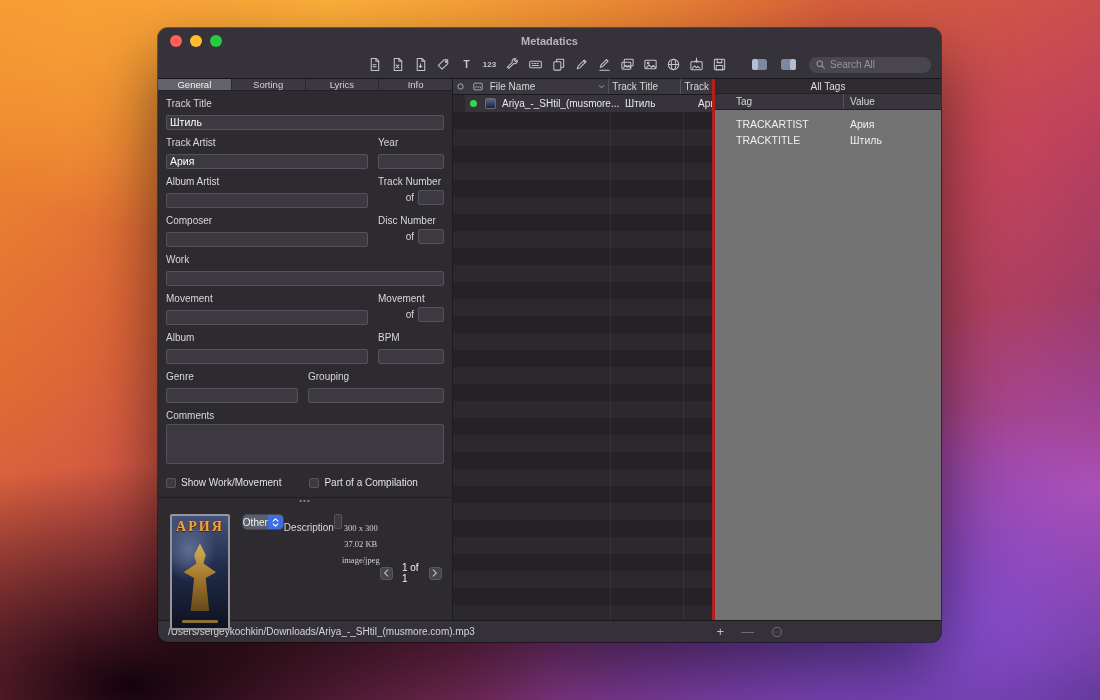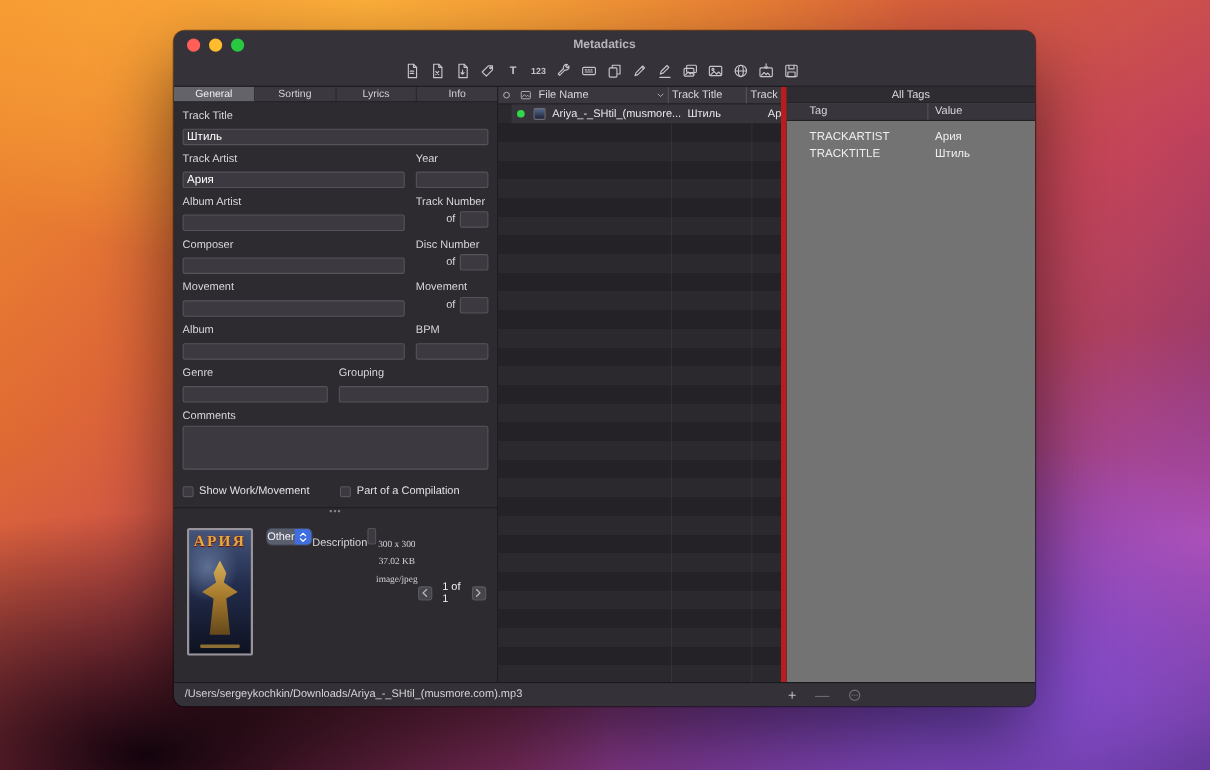--- a/index.html
+++ b/index.html
@@ -33,21 +33,21 @@
   .tb-btn svg { stroke:#c7c5cb; fill:none; stroke-width:1.1; stroke-linecap:round; stroke-linejoin:round; }
   .tb-text { font-size:10px; font-weight:700; color:#c7c5cb; }
   .tb-right { margin-left:auto; display:flex; align-items:center; gap:10px; }
   .toggles { display:flex; gap:8px; }
   .search { width:122px; height:16px; background:rgba(255,255,255,.10); border-radius:8px; display:flex; align-items:center; padding:0 6px; gap:4px; }
   .search input { flex:1; min-width:0; background:transparent; border:none; outline:none; color:#e8e7ea; font-size:10px; font-family:"Liberation Sans", sans-serif; }
   .search input::placeholder { color:#96949b; }
   
   .content { flex:1; min-height:0; display:flex; }
   .editor { width:295px; background:#2d2b30; border-right:1px solid #1b1a1e; display:flex; flex-direction:column; }
-  .filepanel { width:262px; border-right:5px solid #b91c1c; position:relative; background:#252329; display:flex; flex-direction:column; }
+  .filepanel { width:262px; border-right:3px solid #b91c1c; position:relative; background:#252329; display:flex; flex-direction:column; }
   .tagspanel { flex:1; background:#737373; display:flex; flex-direction:column; }
   
   .tabs { display:flex; height:14px; background:#3b393f; border-bottom:1px solid #222026; }
   .tab { flex:1; font-size:9.5px; color:#d2d0d6; display:flex; align-items:center; justify-content:center; border-right:1px solid #2a282c; }
   .tab:last-child { border-right:none; }
   .tab.active { background:#65636a; color:#f2f1f4; }
   .fields { padding:7px 8px 0 8px; }
   .f-label { display:block; font-size:10px; color:#d8d7db; margin-bottom:3px; }
   .f-input { width:100%; height:15px; background:#3c3a40; border:1px solid #55535a; border-radius:2px; color:#fff; font-size:10.5px; padding:0 3px; font-family:"Liberation Sans", sans-serif; outline:none; }
   .f-row { margin-bottom:7px; }
@@ -226,20 +226,43 @@
               </svg>
             </button>
           <button class="tb-btn">
               <svg width="15" height="15" viewBox="0 0 16 16">
                 <rect x="2.5" y="2.5" width="11" height="11" rx="1"></rect>
                 <path d="M5.5 2.5v3.5h5V2.5"></path>
                 <rect x="4.5" y="9" width="7" height="4.5"></rect>
               </svg>
             </button>
         </div>
+        <div class="tb-right">
+          <div class="toggles">
+            <button class="tb-btn">
+                <svg width="17" height="15" viewBox="0 0 17 15">
+                  <rect x="1" y="2" width="15" height="11" rx="2.5" fill="#7c87a0" stroke="none"></rect>
+                  <rect x="1" y="2" width="6" height="11" rx="2.5" fill="#b4bed4" stroke="none"></rect>
+                </svg>
+              </button>
+            <button class="tb-btn">
+                <svg width="17" height="15" viewBox="0 0 17 15">
+                  <rect x="1" y="2" width="15" height="11" rx="2.5" fill="#7c87a0" stroke="none"></rect>
+                  <rect x="10" y="2" width="6" height="11" rx="2.5" fill="#b4bed4" stroke="none"></rect>
+                </svg>
+              </button>
+          </div>
+          <div class="search">
+            <svg width="11" height="11" viewBox="0 0 14 14" style="stroke:#96949b;fill:none;stroke-width:1.3;stroke-linecap:round;">
+                <circle cx="6" cy="6" r="3.6"></circle>
+                <path d="M8.8 8.8L12 12"></path>
+              </svg>
+            <input type="text" placeholder="Search All" style="">
+          </div>
+        </div>
       </div>
     </div>
 
     <div class="content">
 
       <div class="editor">
         <div class="tabs">
           <div class="tab active">General</div>
           <div class="tab">Sorting</div>
           <div class="tab">Lyrics</div>
@@ -286,20 +309,24 @@
             <div class="col-right">
               <span class="f-label">Disc Number</span>
               <div class="num-line">
                 <input class="f-input ghost" style="">
                 <span class="of">of</span>
                 <input class="f-input num-small" style="">
               </div>
             </div>
           </div>
 
+          <div class="f-row">
+            <span class="f-label">Work</span>
+            <input class="f-input" style="">
+          </div>
 
           <div class="f-row two-col">
             <div class="col-left">
               <span class="f-label">Movement</span>
               <input class="f-input" style="">
             </div>
             <div class="col-right">
               <span class="f-label">Movement</span>
               <div class="num-line">
                 <input class="f-input ghost" style="">

